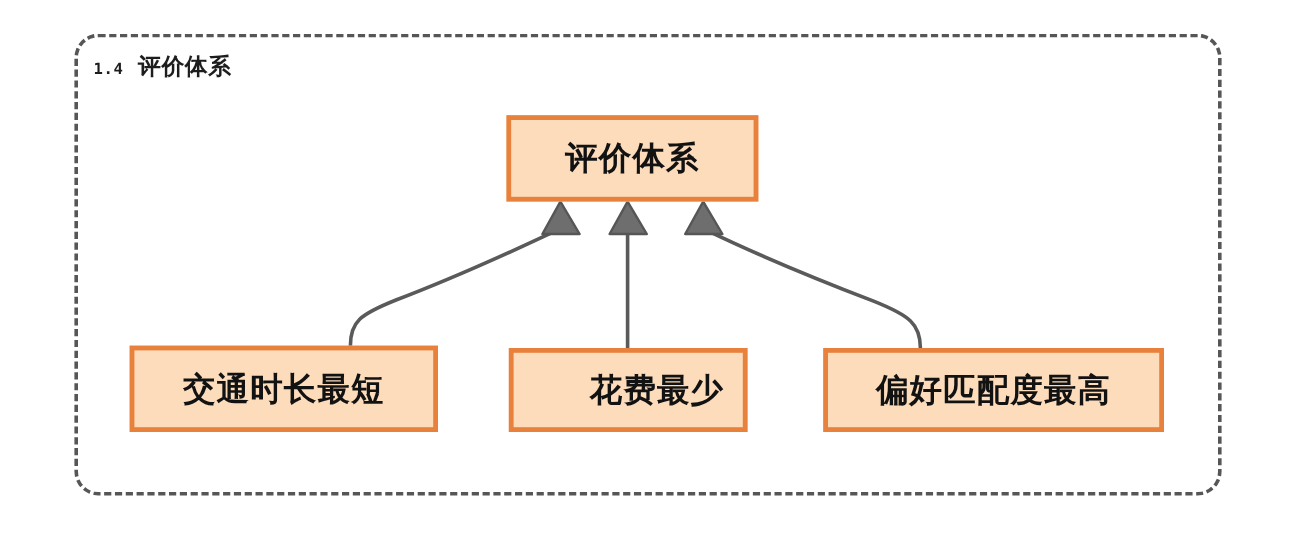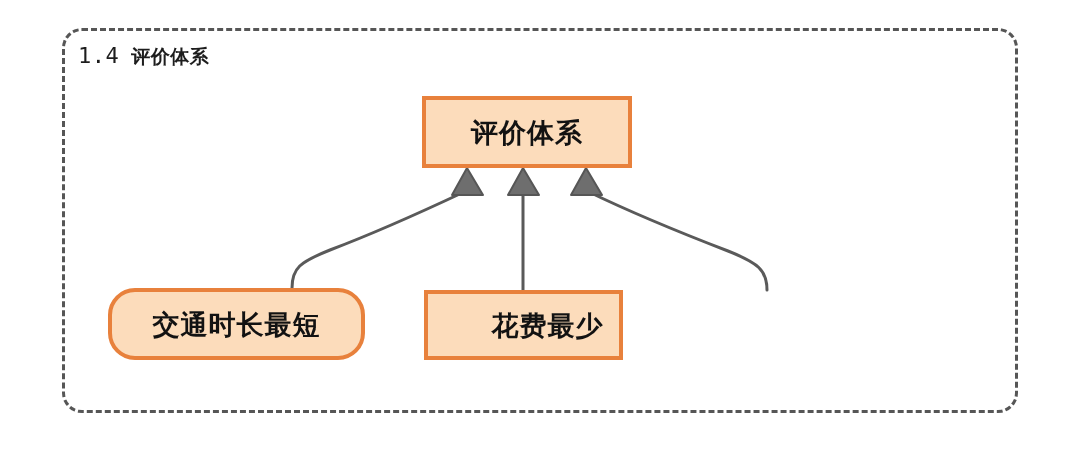--- a/index.html
+++ b/index.html
@@ -39,22 +39,22 @@
     background: #ffffff;
     color: #1d1d1d;
     font-size: 20px;
     line-height: 28px;
     letter-spacing: 0.5px;
     white-space: nowrap;
     z-index: 4;
   }
   #group-label .num {
     font-family: "DejaVu Sans Mono", "Liberation Mono", monospace;
-    font-size: 22px;
-    font-weight: 400;
+    font-size: 13px;
+    font-weight: 700;
   }
   #group-label .cn {
     font-family: "DejaVu Sans", "Liberation Sans", sans-serif;
     font-weight: 700;
     font-size: 19px;
     margin-left: 12px;
   }
   
   #edges {
     position: absolute;
@@ -78,21 +78,21 @@
   .node-label {
     font-family: "DejaVu Sans", "Liberation Sans", sans-serif;
     font-weight: 700;
     color: #121212;
     font-size: 27px;
     line-height: 1;
     letter-spacing: 1px;
     white-space: nowrap;
   }
   #node-root   { left: 422px; top: 96px;  width: 210px; height: 72px; }
-  #node-time   { left: 108px; top: 288px; width: 257px; height: 72px; border-radius: 27px; }
+  #node-time   { left: 108px; top: 288px; width: 257px; height: 72px; }
   #node-cost   { left: 424px; top: 290px; width: 199px; height: 70px; padding-left: 48px; }
   #node-pref   { left: 686px; top: 290px; width: 284px; height: 70px; }
 </style>
 </head>
 <body>
 
 <div id="canvas">
 
   <div id="group-frame"></div>
 
@@ -118,14 +118,17 @@
   </div>
 
   <div class="node" id="node-time">
     <span class="node-label">交通时长最短</span>
   </div>
 
   <div class="node" id="node-cost">
     <span class="node-label">花费最少</span>
   </div>
 
+  <div class="node" id="node-pref">
+    <span class="node-label">偏好匹配度最高</span>
+  </div>
 
 </div>
 
 </body></html>

